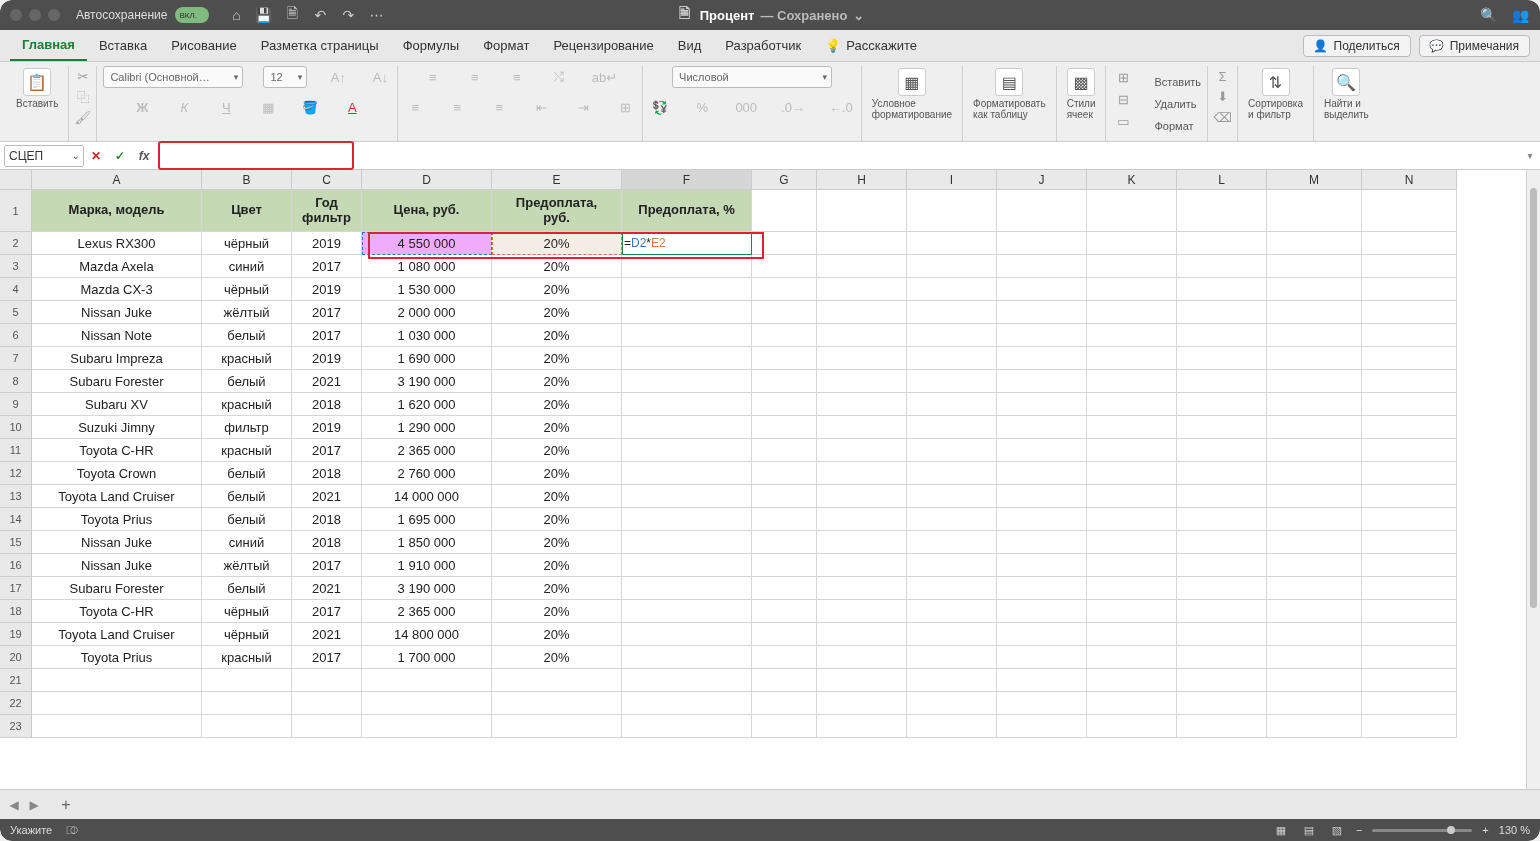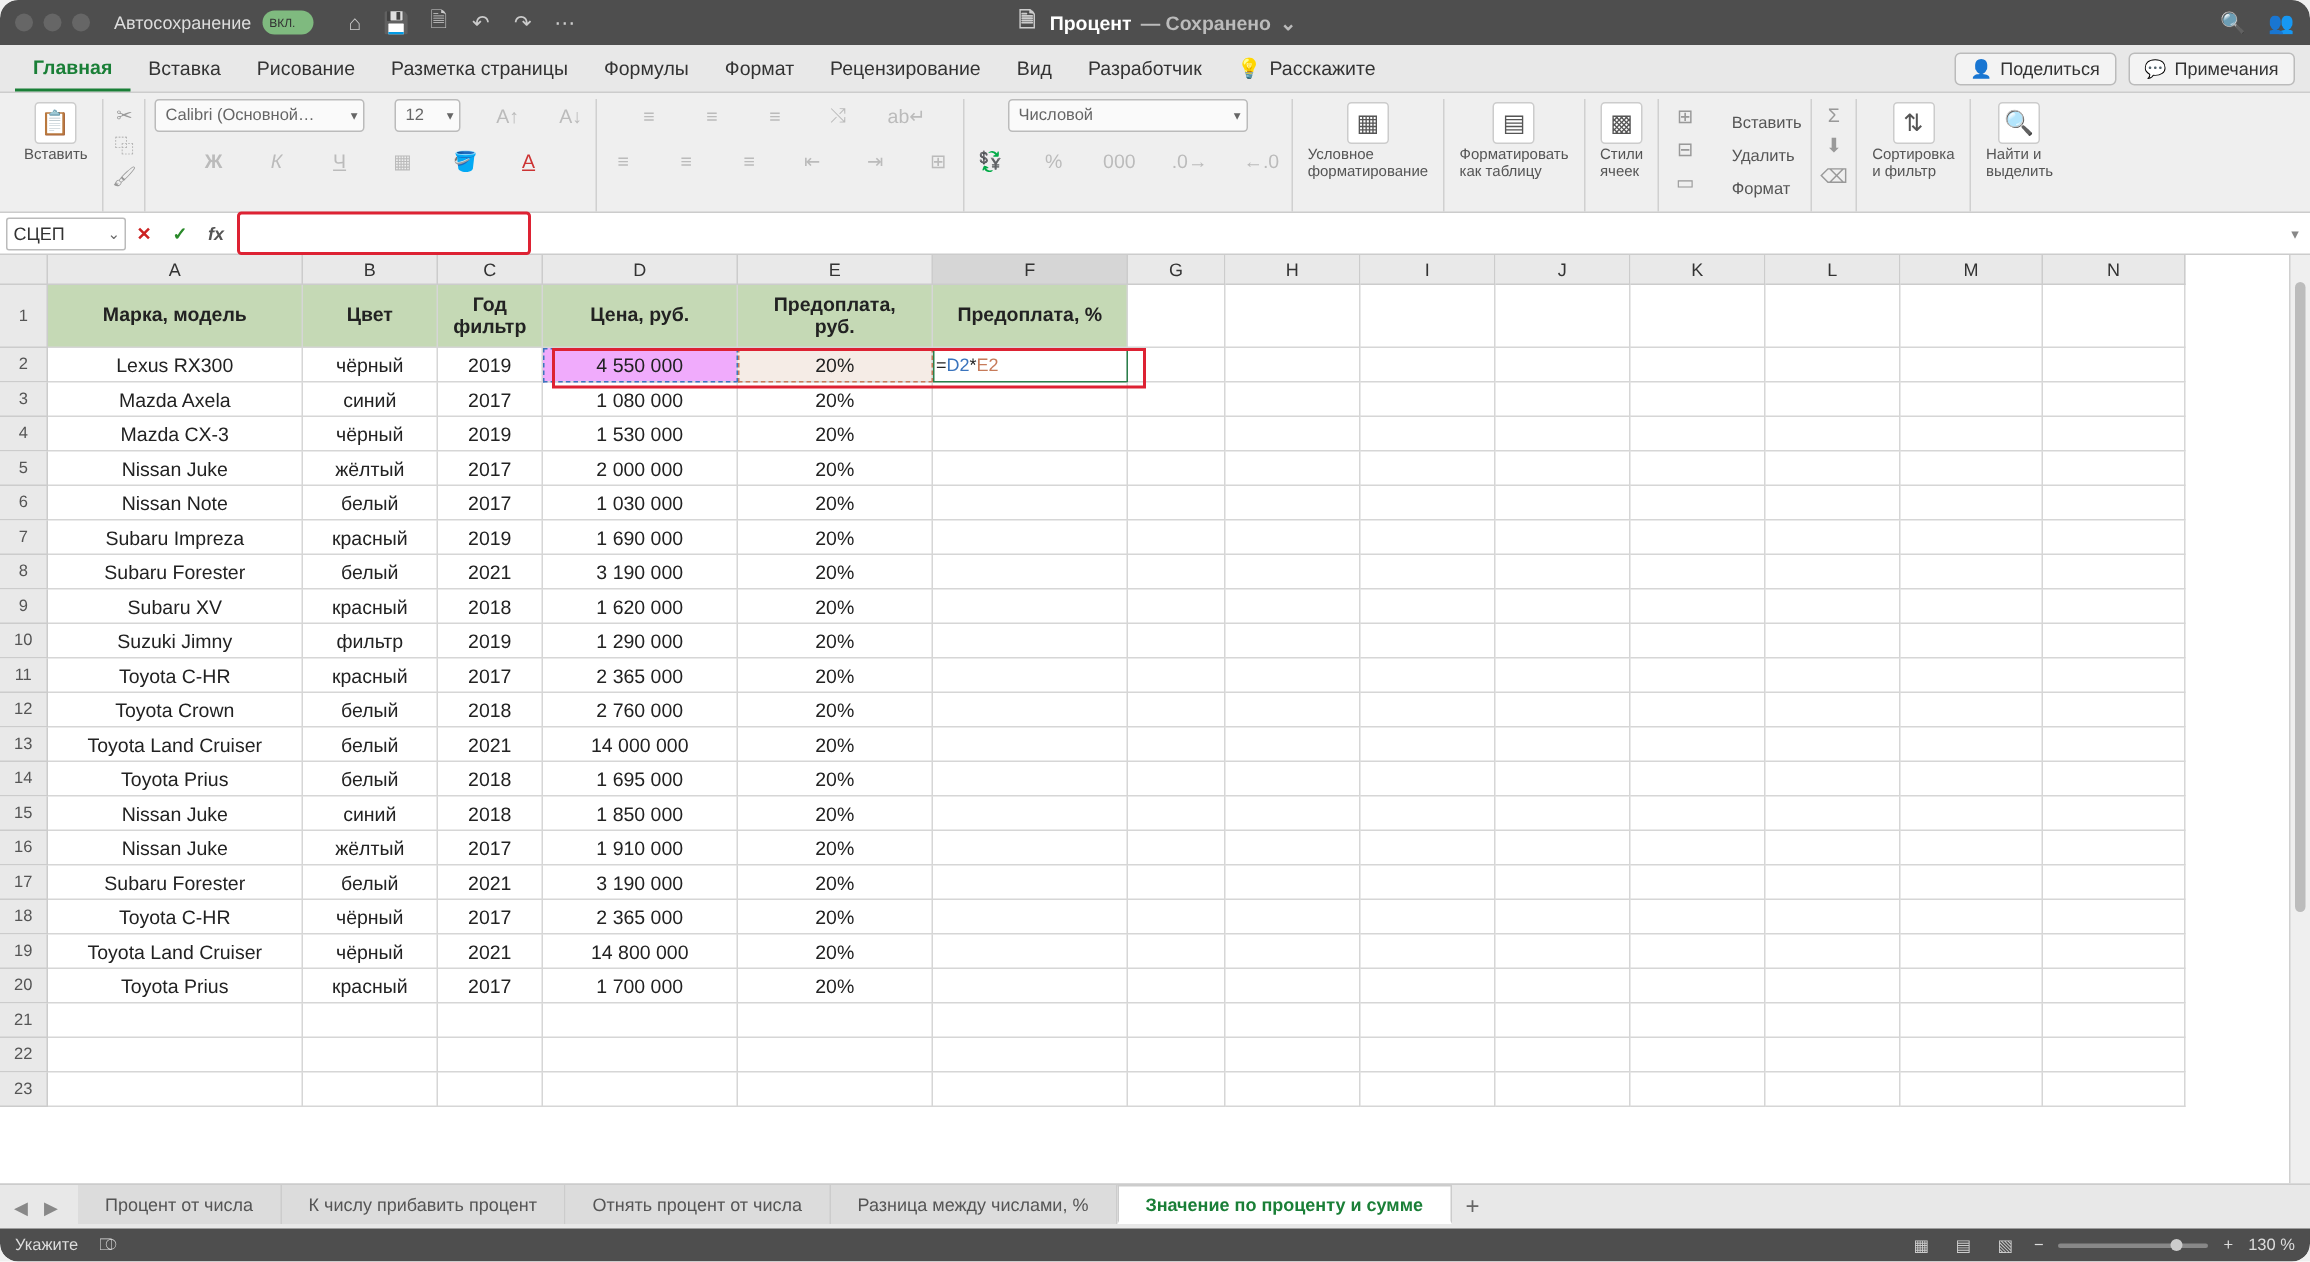--- a/index.html
+++ b/index.html
@@ -712,27 +712,20 @@
   </div>
 <div class="hscroll">
     <div class="hthumb"></div>
   </div>
 
 <div class="sheet-tabs">
   <div class="sheet-nav">
     <span>◀</span>
     <span>▶</span>
   </div>
-  <div id="sheet-tabs-c" style="display:flex;height:100%;">
-      <div class="sheet-tab">Процент от числа</div>
-      <div class="sheet-tab">К числу прибавить процент</div>
-      <div class="sheet-tab">Отнять процент от числа</div>
-      <div class="sheet-tab">Разница между числами, %</div>
-      <div class="sheet-tab active">Значение по проценту и сумме</div>
-    </div>
   <div class="sheet-add">+</div>
 </div>
 
 <div class="status">
   <span>Укажите</span>
   <span style="margin-left:14px;">⎄</span>
   <div class="status-right">
     <span class="view-btn">▦</span>
     <span class="view-btn">▤</span>
     <span class="view-btn">▧</span>

